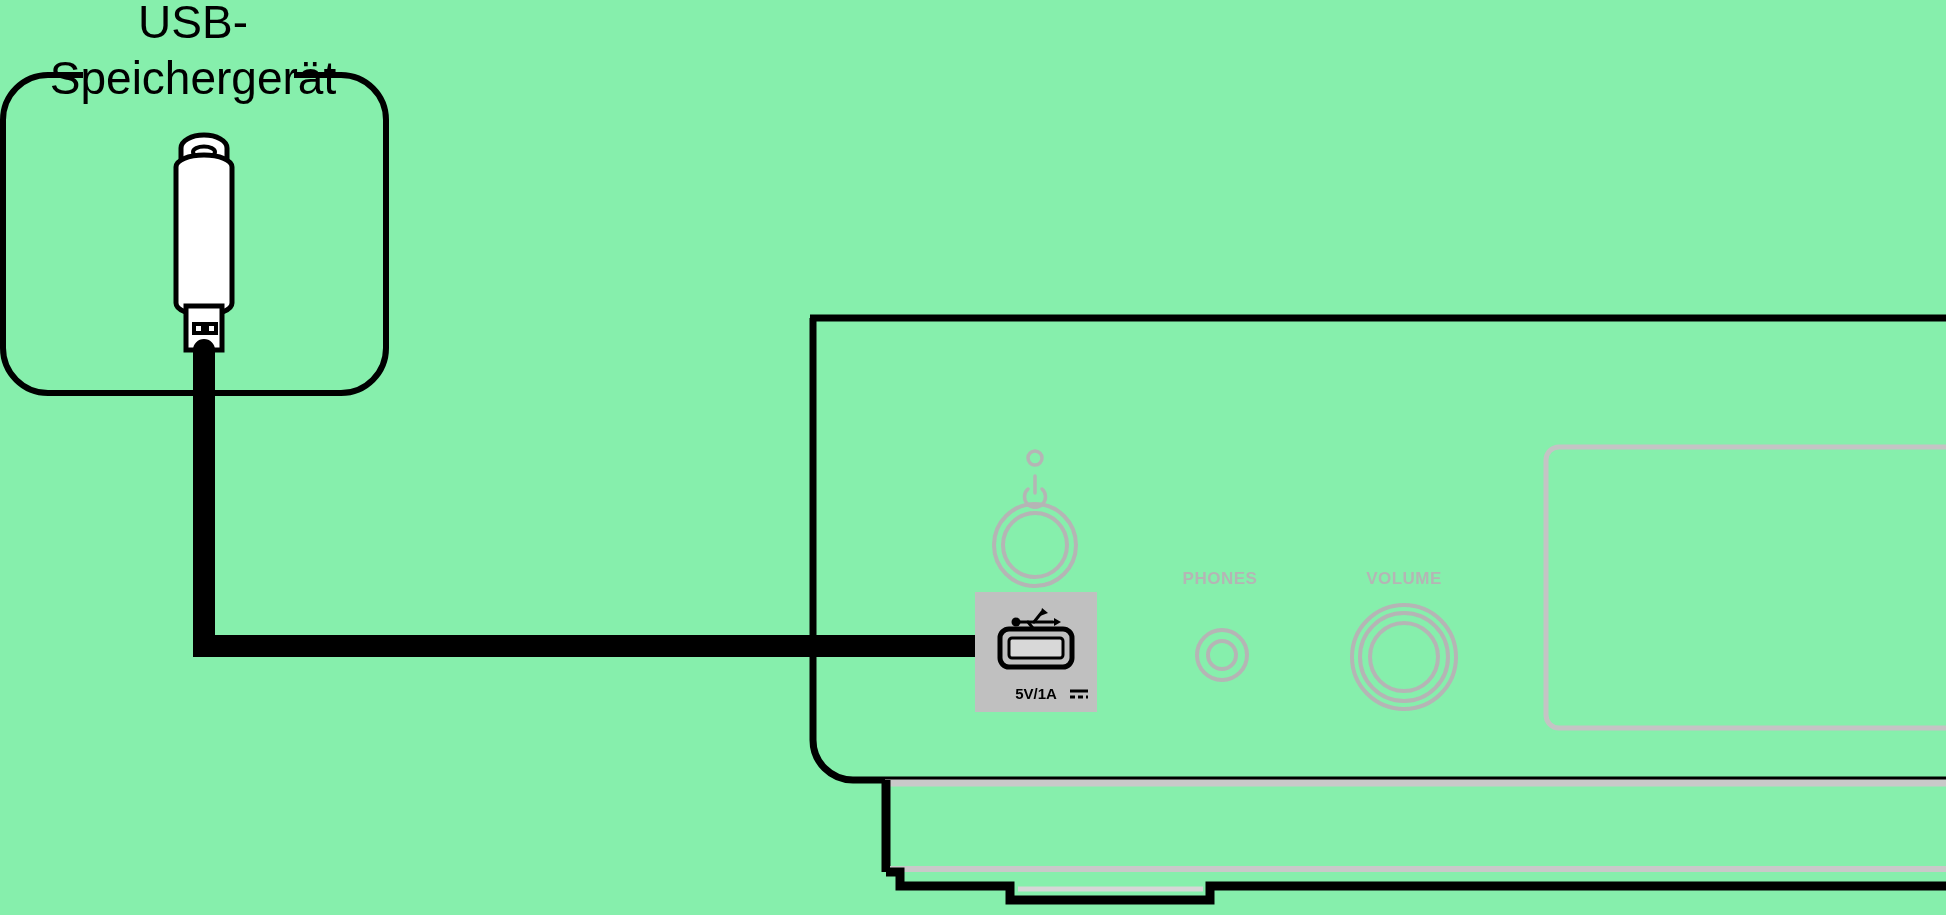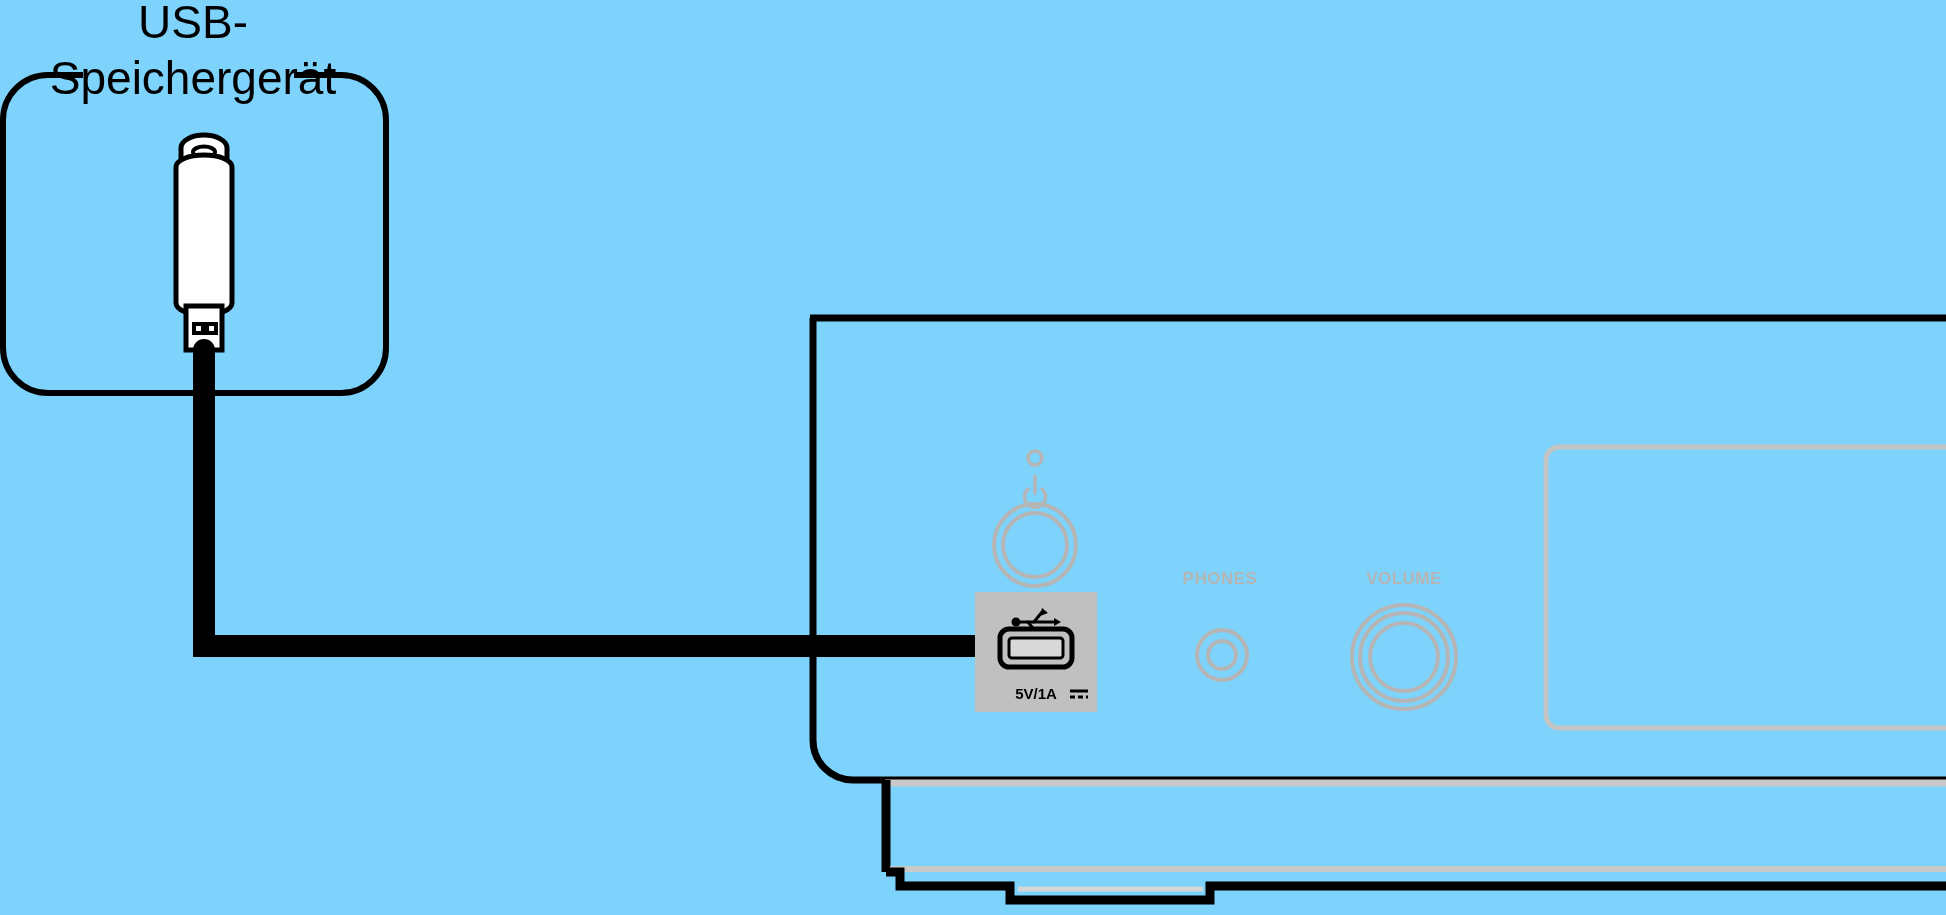--- a/index.html
+++ b/index.html
@@ -7,21 +7,21 @@
     padding: 0;
     background: #ffffff;
   }
   body {
     font-family: "Liberation Sans", sans-serif;
   }
   #stage {
     position: relative;
     width: 1946px;
     height: 915px;
-    background: #7dd3fc;
+    background: #86efac;
     overflow: hidden;
   }
   #stage svg {
     position: absolute;
     top: 0;
     left: 0;
     display: block;
   }
   .frame-label {
     font-family: "Liberation Sans", sans-serif;

